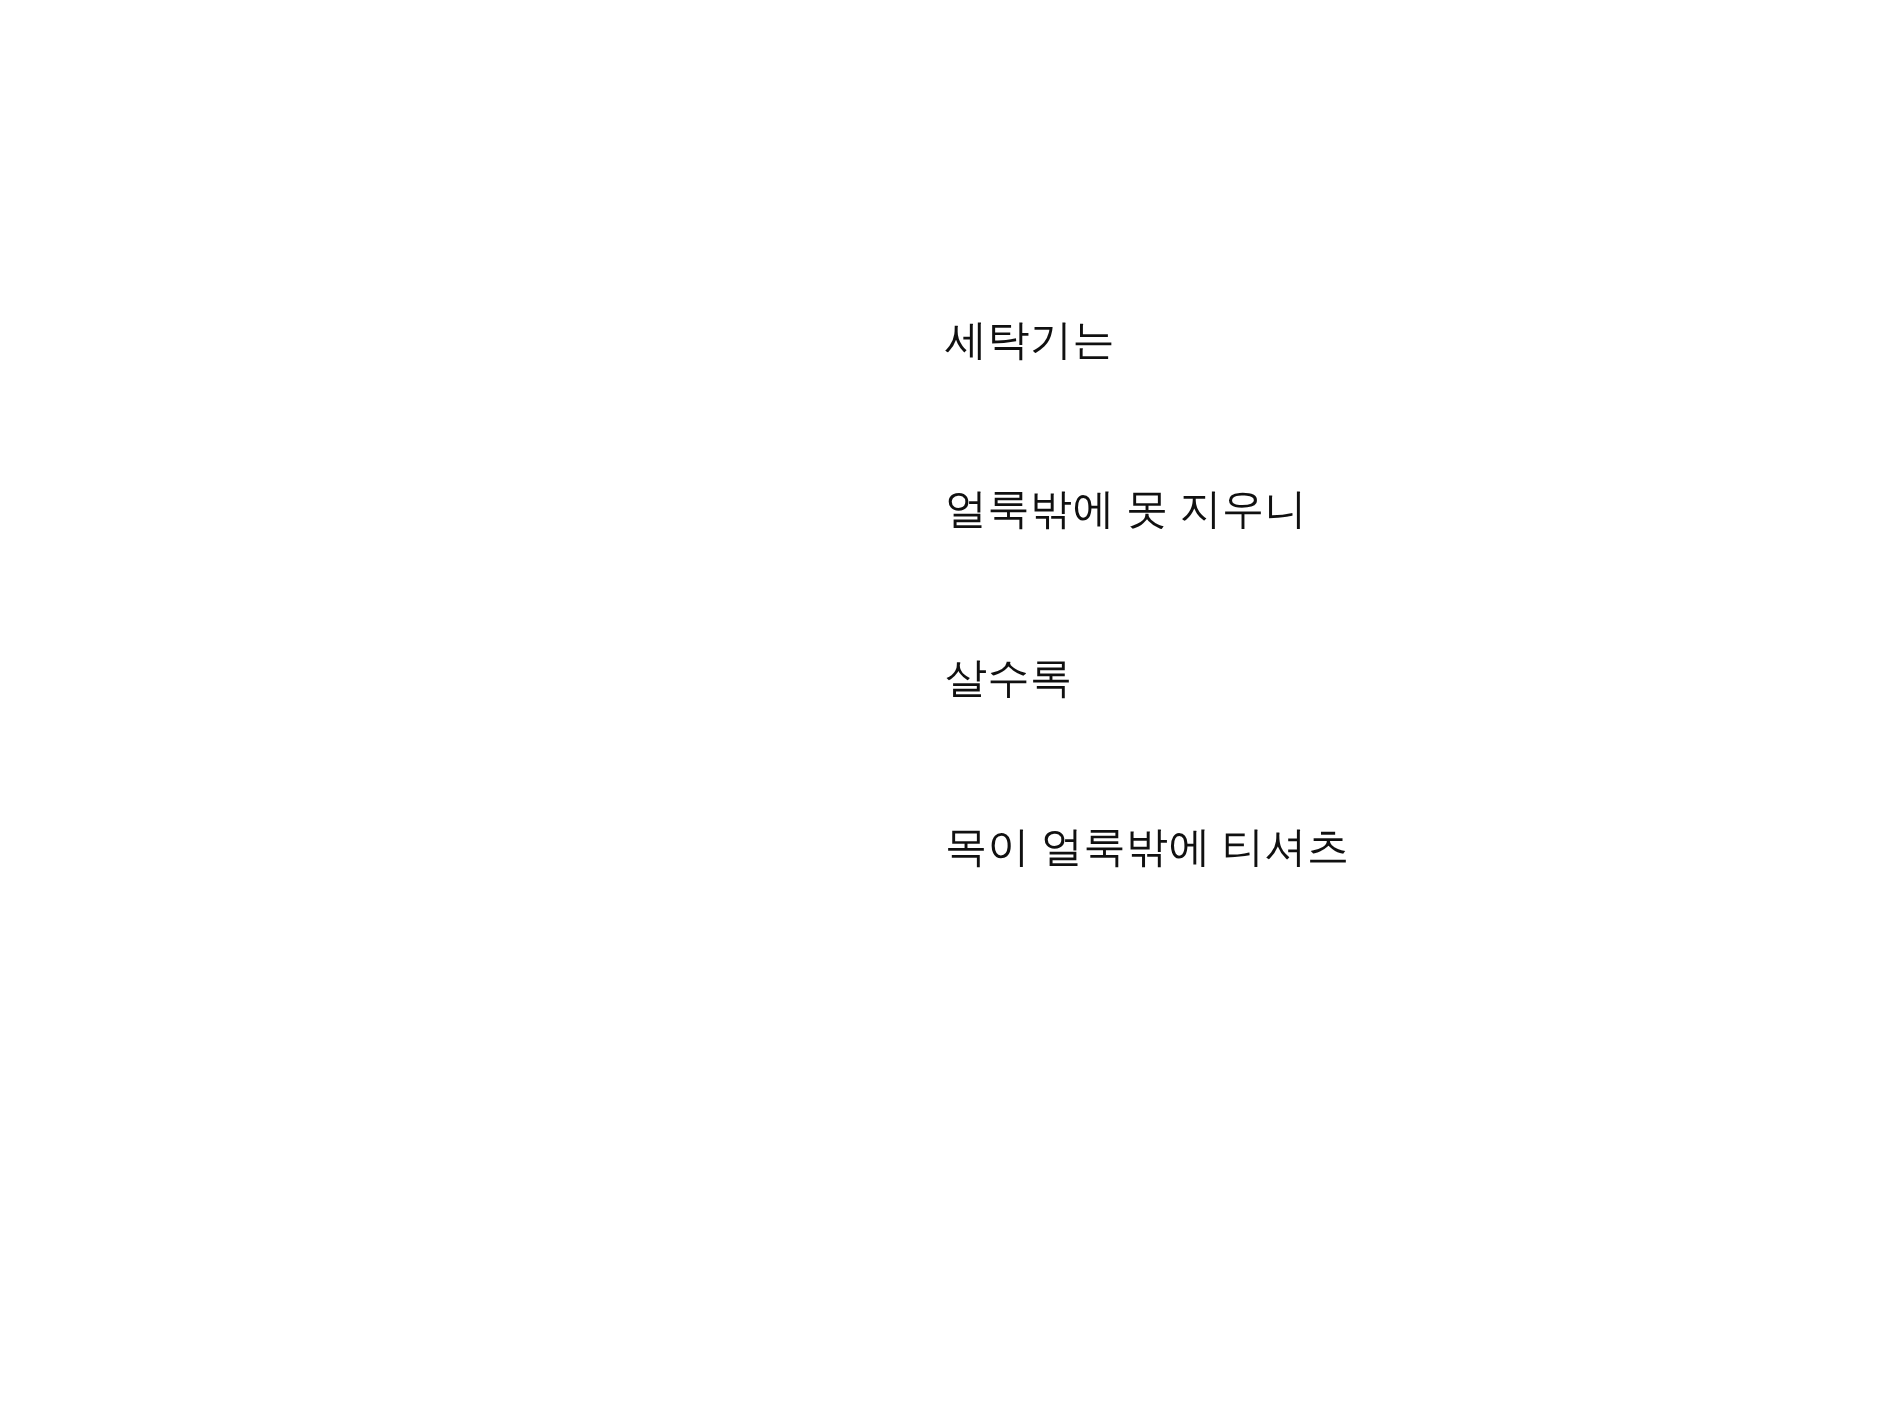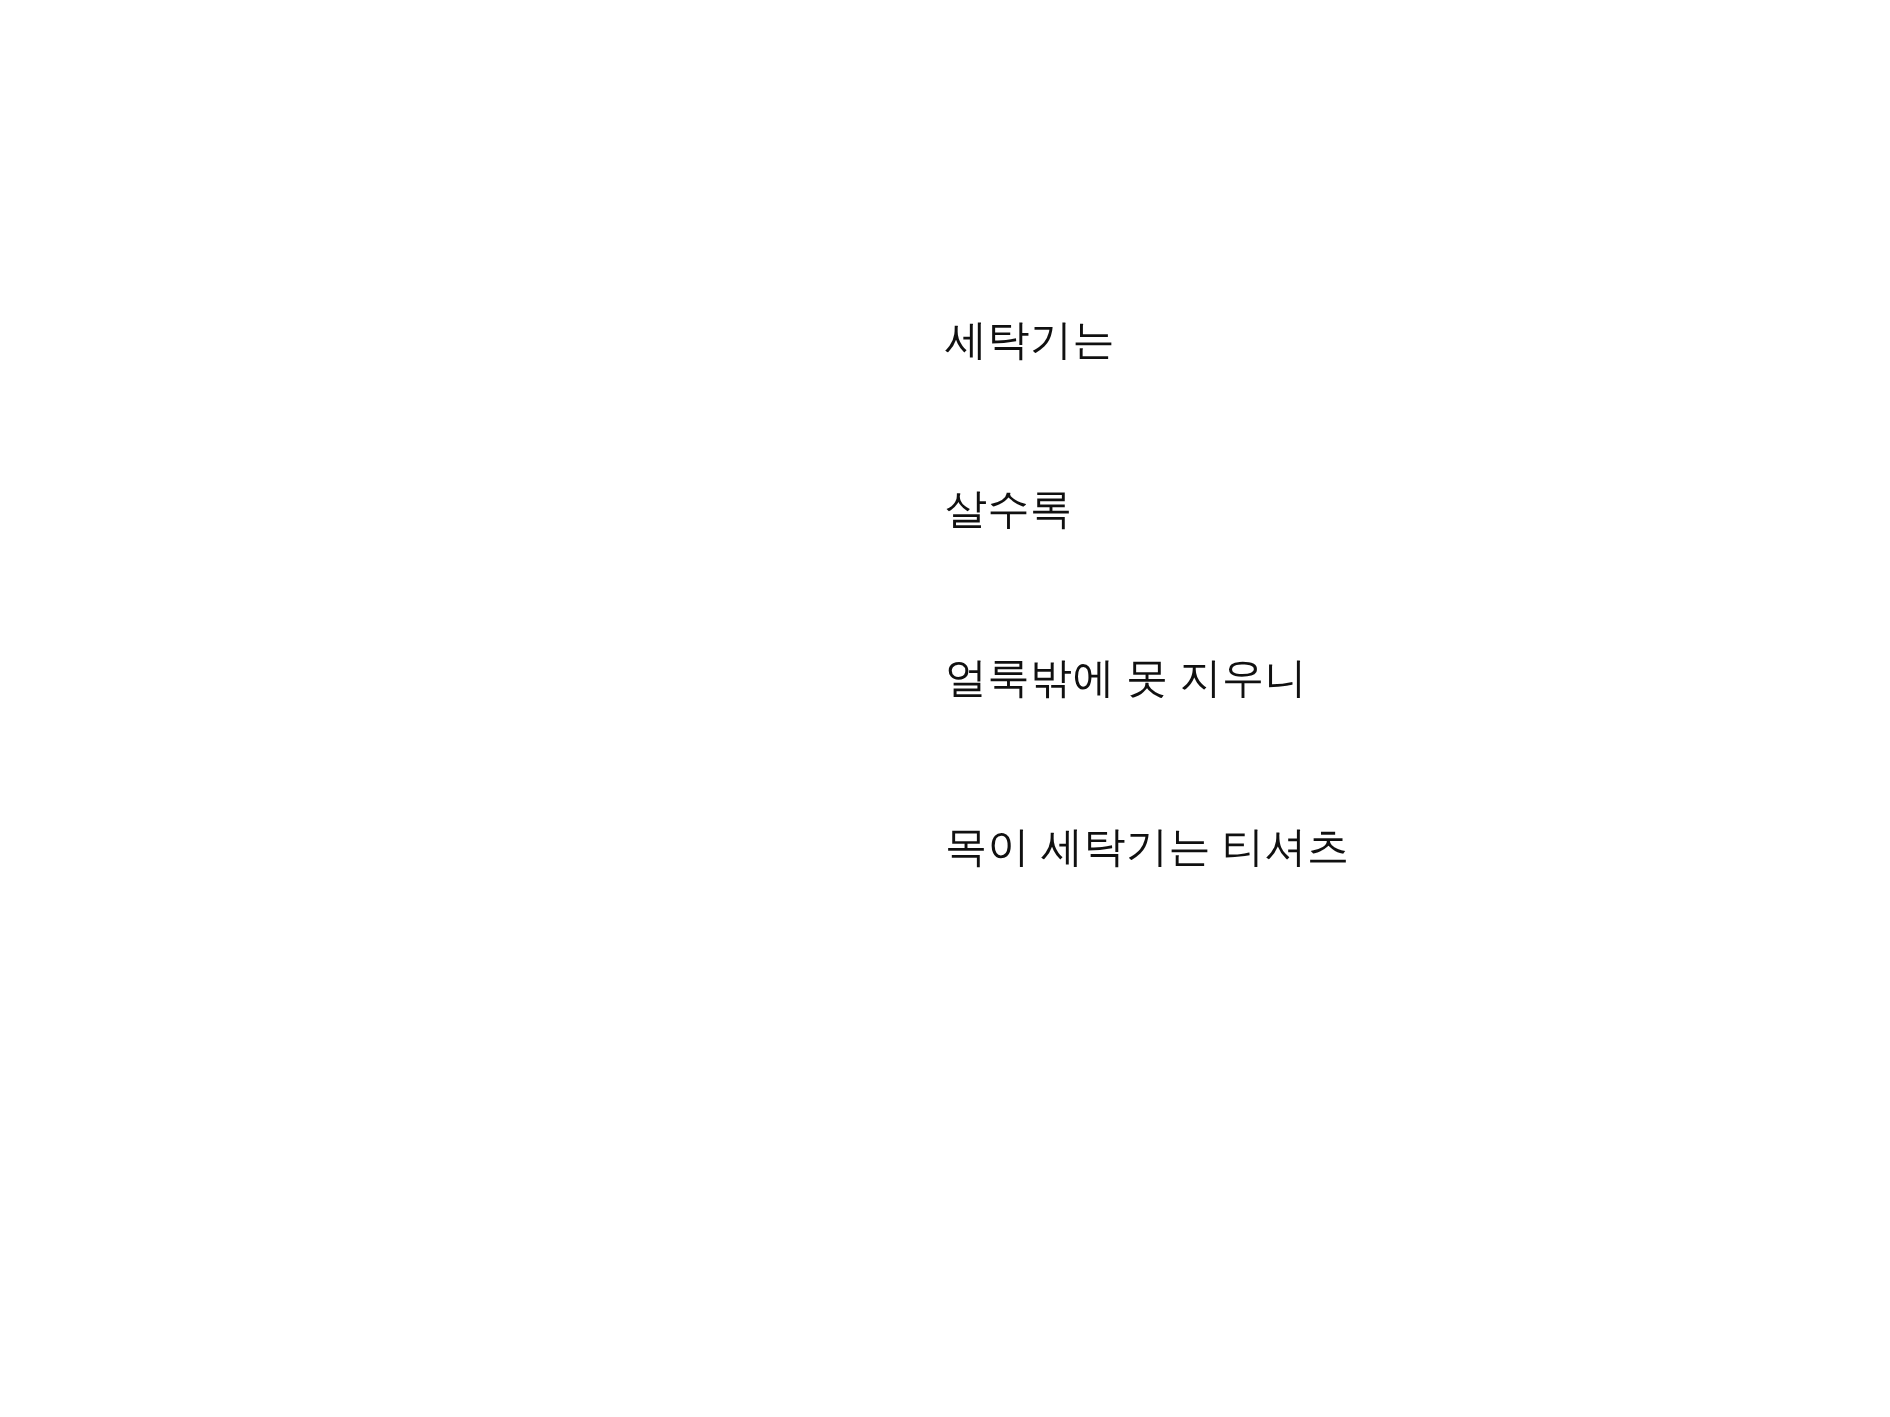--- a/index.html
+++ b/index.html
@@ -33,23 +33,23 @@
     
   }
 </style>
 </head>
 <body>
 
 <div class="page">
   <div class="poem">
 
     <div class="line">세탁기는</div>
+    <div class="line">얼룩밖에 못 지우니</div>
     <div class="line">살수록</div>
-    <div class="line">얼룩밖에 못 지우니</div>
-    <div class="line">목이 세탁기는 티셔츠</div>
+    <div class="line">목이 얼룩밖에 티셔츠</div>
 
     <div class="line blank"></div>
 
 
     
 
     
     
 
     

